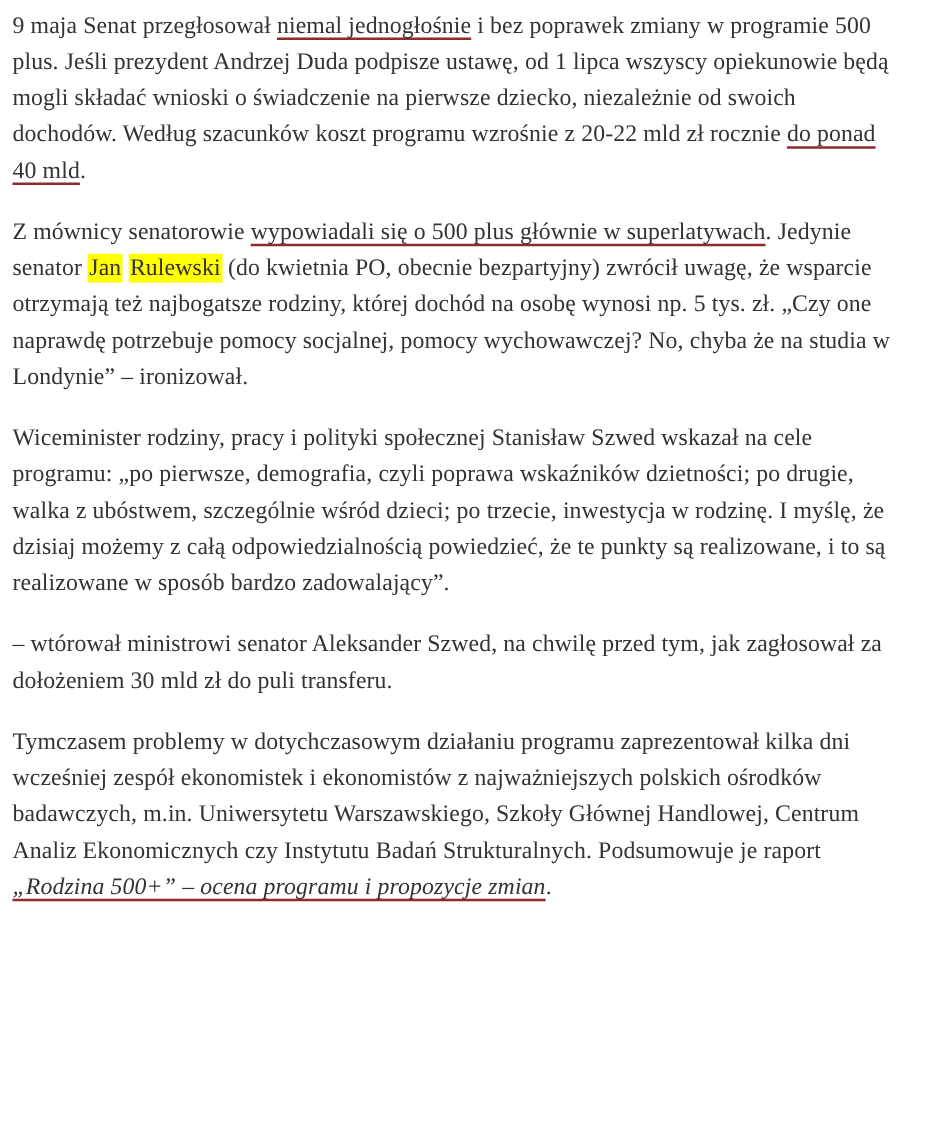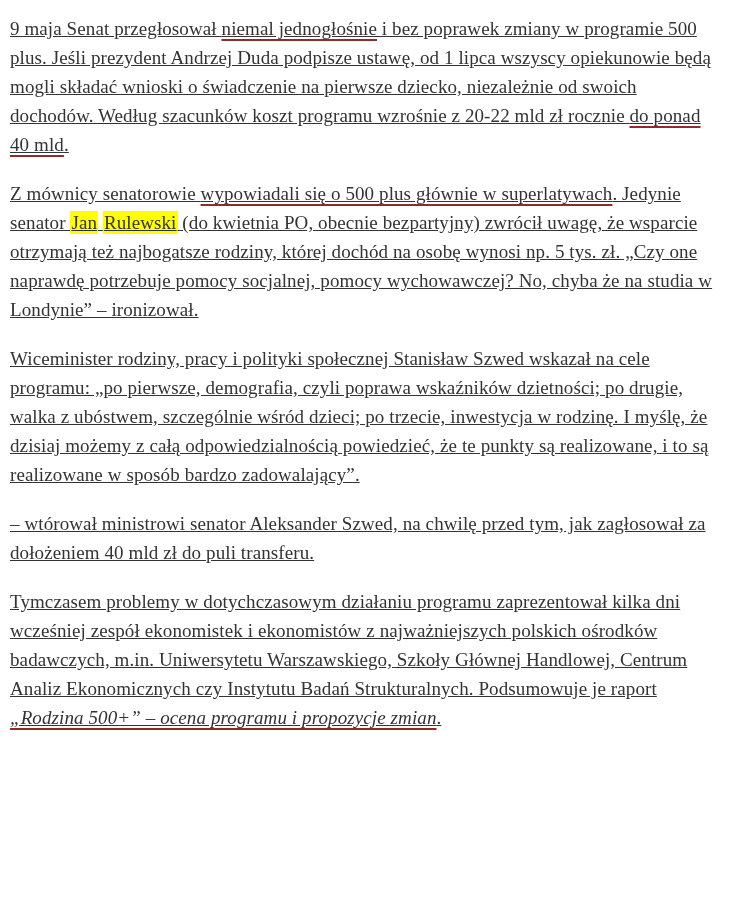--- a/index.html
+++ b/index.html
@@ -16,23 +16,22 @@
   }
   body {
     width: 745px;
     height: 902px;
     background: var(--page-bg);
     font-family: "Liberation Serif", "DejaVu Serif", serif;
     color: var(--text-color);
     overflow: hidden;
   }
   .article-body {
-    padding: 14px 0 0 10px;
+    padding: 6px 0 0 10px;
     width: 717px;
-    text-decoration: underline;
   }
   .article-body p {
     margin: 0 0 20px 0;
     font-size: 19px;
     line-height: 29px;
     letter-spacing: 0.1px;
   }
   .article-body blockquote {
     margin: 90px 0 22px 36px;
     padding: 0;
@@ -56,15 +55,15 @@
   }
   .italic { font-style: italic; }
 </style>
 </head>
 <body>
 
 <div class="article-body">
     <p><span>9 maja Senat przegłosował </span><a href="#" class="inline-link">niemal jednogłośnie</a><span> i bez poprawek zmiany w programie 500 plus. Jeśli prezydent Andrzej Duda podpisze ustawę, od 1 lipca wszyscy opiekunowie będą mogli składać wnioski o świadczenie na pierwsze dziecko, niezależnie od swoich dochodów. Według szacunków koszt programu wzrośnie z 20-22 mld zł rocznie </span><a href="#" class="inline-link">do ponad 40 mld</a><span>.</span></p>
     <p><span>Z mównicy senatorowie </span><a href="#" class="inline-link">wypowiadali się o 500 plus głównie w superlatywach</a><span>. Jedynie senator </span><mark class="search-highlight">Jan</mark><span> </span><mark class="search-highlight">Rulewski</mark><span> (do kwietnia PO, obecnie bezpartyjny) zwrócił uwagę, że wsparcie otrzymają też najbogatsze rodziny, której dochód na osobę wynosi np. 5 tys. zł. „Czy one naprawdę potrzebuje pomocy socjalnej, pomocy wychowawczej? No, chyba że na studia w Londynie” – ironizował.</span></p>
     <p><span>Wiceminister rodziny, pracy i polityki społecznej Stanisław Szwed wskazał na cele programu: „po pierwsze, demografia, czyli poprawa wskaźników dzietności; po drugie, walka z ubóstwem, szczególnie wśród dzieci; po trzecie, inwestycja w rodzinę. I myślę, że dzisiaj możemy z całą odpowiedzialnością powiedzieć, że te punkty są realizowane, i to są realizowane w sposób bardzo zadowalający”.</span></p>
-    <p><span>– wtórował ministrowi senator Aleksander Szwed, na chwilę przed tym, jak zagłosował za dołożeniem 40 mld zł do puli transferu.</span></p>
+    <p><span>– wtórował ministrowi senator Aleksander Szwed, na chwilę przed tym, jak zagłosował za dołożeniem 30 mld zł do puli transferu.</span></p>
     <p><span>Tymczasem problemy w dotychczasowym działaniu programu zaprezentował kilka dni wcześniej zespół ekonomistek i ekonomistów z najważniejszych polskich ośrodków badawczych, m.in. Uniwersytetu Warszawskiego, Szkoły Głównej Handlowej, Centrum Analiz Ekonomicznych czy Instytutu Badań Strukturalnych. Podsumowuje je raport </span><a href="#" class="inline-link italic">„Rodzina 500+” – ocena programu i propozycje zmian</a><span>.</span></p>
   </div>
 
 </body></html>

